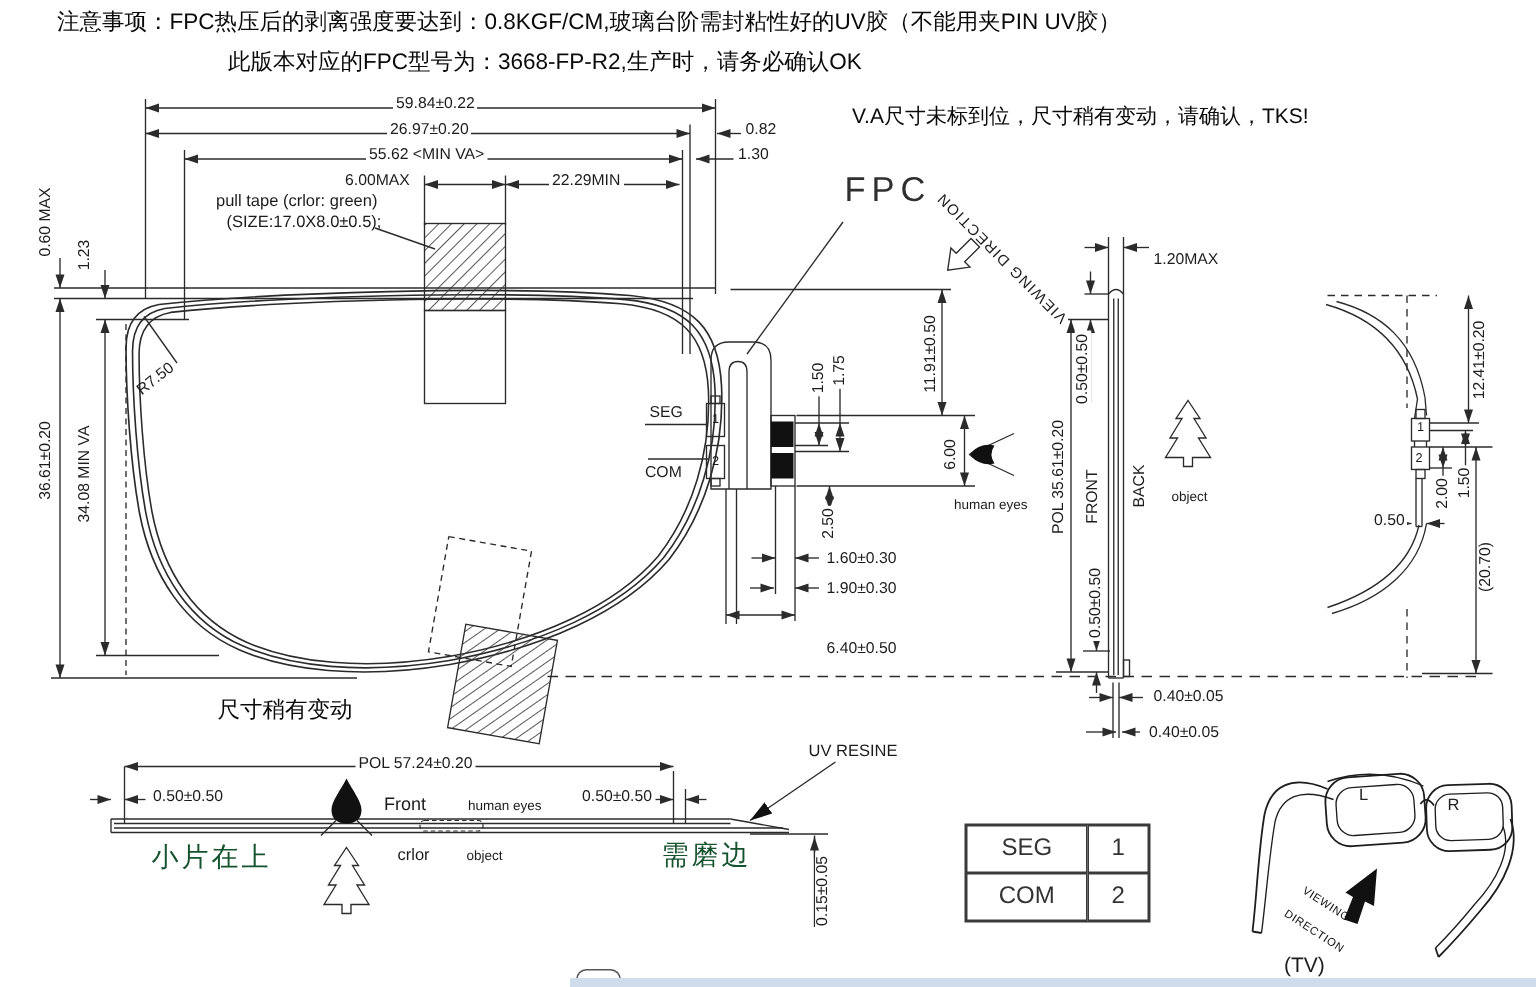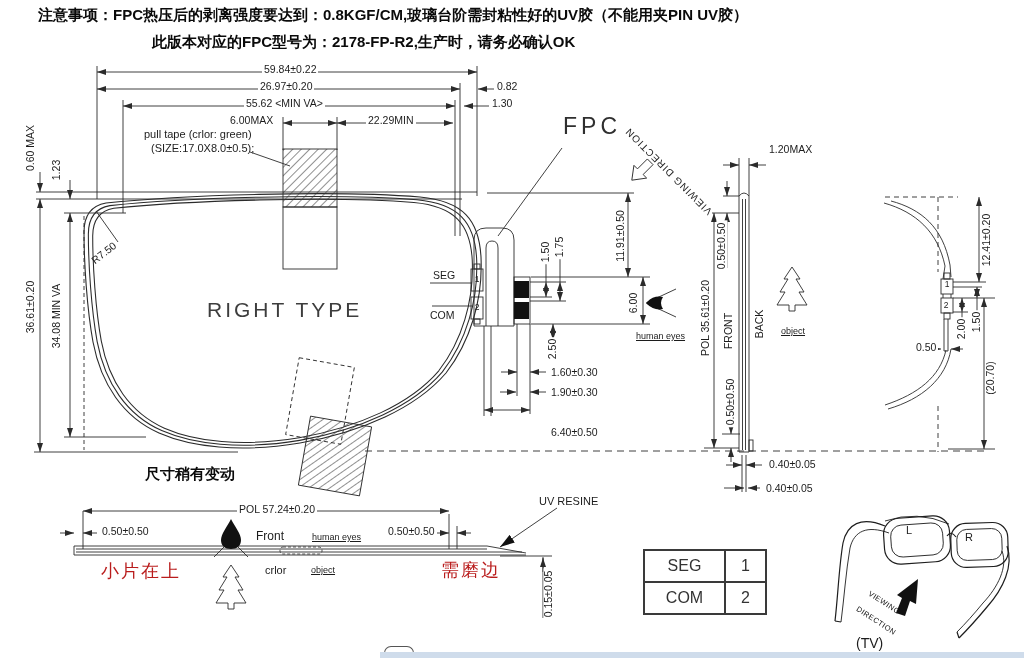--- a/index.html
+++ b/index.html
@@ -5,24 +5,24 @@
   html,body{margin:0;padding:0;background:#fff;}
   .canvas{position:relative;width:1024px;height:658px;background:#fff;overflow:hidden;
           font-family:"Liberation Sans",sans-serif;color:#1c1c1c;}
   svg.art{position:absolute;left:0;top:0;}
   .lbl{position:absolute;font-size:10.5px;line-height:1.05;white-space:nowrap;color:#1c1c1c;}
   .bg{background:#fff;padding:0 2px;}
   .rot{transform:translate(-50%,-50%) rotate(-90deg);}
   .rot135{transform:translate(-50%,-50%) rotate(-135deg);}
   .rot33{transform:translate(-50%,-50%) rotate(33deg);}
   .rotm38{transform:translate(-50%,-50%) rotate(-38deg);}
-  .cn{font-size:15px;color:#0a0a0a;font-weight:bold;}
+  .cn{font-size:15px;color:#0a0a0a;}
   .cn2{font-size:14px;color:#0a0a0a;}
-  .cnbig{font-size:18px;color:#b91c1c;letter-spacing:2px;}
-  .f11{font-size:11px;} .f12{font-size:12px;} .small{font-size:9px;text-decoration:underline;}
+  .cnbig{font-size:18px;color:#14532d;letter-spacing:2px;}
+  .f11{font-size:11px;} .f12{font-size:12px;} .small{font-size:9px;}
   .big{font-size:21px;letter-spacing:3px;color:#3d3d3d;}
   .fpcl{font-size:23px;letter-spacing:4px;color:#2f2f2f;}
   .pad{font-size:8.5px;width:10px;text-align:center;}
   .glab{font-size:11px;color:#222;}
   .gsm{font-size:7.5px;letter-spacing:.5px;color:#111;}
   .pin-table{position:absolute;left:643px;top:549px;display:grid;grid-template-columns:81px 41px;
              border:1.5px solid #3a3a3a;background:#fff;}
   .pt-cell{border:1px solid #3a3a3a;height:30px;display:flex;align-items:center;justify-content:center;
            font-size:16px;color:#333;}
   .bottombar{position:absolute;left:380px;top:652px;width:644px;height:6px;background:#cfdceb;}
@@ -246,55 +246,55 @@
       <path d="M 889 533 C 867 525 854 531 850 548 C 846 571 844 599 841 622" stroke-width="0.9"></path>
       <line x1="835" y1="621" x2="841" y2="622"></line>
       <path d="M 1007 546 C 1014 566 1003 589 987 607 C 977 619 967 630 959 638"></path>
       <path d="M 1002 551 C 1008 567 998 587 983 603 C 974 614 965 624 957 632" stroke-width="0.9"></path>
       <line x1="959" y1="638" x2="957" y2="632"></line>
       <path d="M 896 613 L 902 598 L 897 595 L 918 579 L 916 604 L 910 601 L 905 616 Z" fill="#111" stroke="none"></path>
     </g>
   </svg>
 
   <div class="lbl cn" style="left:38px;top:7px">注意事项：FPC热压后的剥离强度要达到：0.8KGF/CM,玻璃台阶需封粘性好的UV胶（不能用夹PIN UV胶）</div>
-  <div class="lbl cn" style="left:152px;top:34px">此版本对应的FPC型号为：2178-FP-R2,生产时，请务必确认OK</div>
+  <div class="lbl cn" style="left:152px;top:34px">此版本对应的FPC型号为：3668-FP-R2,生产时，请务必确认OK</div>
+  <div class="lbl cn2" style="left:568px;top:70px">V.A尺寸未标到位，尺寸稍有变动，请确认，TKS!</div>
 
   <div class="lbl bg" style="left:262px;top:64px">59.84±0.22</div>
   <div class="lbl bg" style="left:258px;top:81px">26.97±0.20</div>
   <div class="lbl" style="left:497px;top:81px">0.82</div>
   <div class="lbl bg" style="left:244px;top:98px">55.62 &lt;MIN VA&gt;</div>
   <div class="lbl" style="left:492px;top:98px">1.30</div>
   <div class="lbl bg" style="left:228px;top:115px">6.00MAX</div>
   <div class="lbl bg" style="left:366px;top:115px">22.29MIN</div>
   <div class="lbl f11" style="left:144px;top:129px">pull tape (crlor: green)</div>
   <div class="lbl f11" style="left:151px;top:143px">(SIZE:17.0X8.0±0.5);</div>
   <div class="lbl rotm38" style="left:104px;top:253px">R7.50</div>
   <div class="lbl rot bg" style="left:31px;top:148px">0.60 MAX</div>
   <div class="lbl rot bg" style="left:57px;top:170px">1.23</div>
   <div class="lbl rot bg" style="left:31px;top:307px">36.61±0.20</div>
   <div class="lbl rot bg" style="left:57px;top:316px">34.08 MIN VA</div>
-  <div class="lbl big" style="left:207px;top:299px">RIGHT TYPE</div>
   <div class="lbl" style="left:433px;top:270px">SEG</div>
   <div class="lbl" style="left:430px;top:310px">COM</div>
   <div class="lbl pad" style="left:472px;top:275px">1</div>
   <div class="lbl pad" style="left:472px;top:303px">2</div>
   <div class="lbl cn" style="left:145px;top:466px">尺寸稍有变动</div>
   <div class="lbl fpcl" style="left:563px;top:114px">FPC</div>
 
   <div class="lbl rot bg" style="left:546px;top:252px">1.50</div>
   <div class="lbl rot bg" style="left:560px;top:247px">1.75</div>
   <div class="lbl rot bg" style="left:621px;top:236px">11.91±0.50</div>
   <div class="lbl rot bg" style="left:634px;top:303px">6.00</div>
   <div class="lbl rot bg" style="left:553px;top:349px">2.50</div>
   <div class="lbl" style="left:551px;top:367px">1.60±0.30</div>
   <div class="lbl" style="left:551px;top:387px">1.90±0.30</div>
   <div class="lbl" style="left:551px;top:427px">6.40±0.50</div>
 
   <div class="lbl rot135" style="left:669px;top:171px;font-size:10px;letter-spacing:1px">VIEWING DIRECTION</div>
-  <div class="lbl" style="left:769px;top:144px">1.20MAX</div>
+  <div class="lbl" style="left:769px;top:168px">1.20MAX</div>
   <div class="lbl rot bg" style="left:722px;top:246px">0.50±0.50</div>
   <div class="lbl rot bg" style="left:706px;top:318px">POL 35.61±0.20</div>
   <div class="lbl rot" style="left:729px;top:331px">FRONT</div>
   <div class="lbl rot" style="left:760px;top:324px">BACK</div>
   <div class="lbl small" style="left:636px;top:332px">human eyes</div>
   <div class="lbl small" style="left:781px;top:327px">object</div>
   <div class="lbl rot bg" style="left:731px;top:402px">0.50±0.50</div>
   <div class="lbl" style="left:769px;top:459px">0.40±0.05</div>
   <div class="lbl" style="left:766px;top:483px">0.40±0.05</div>
 

